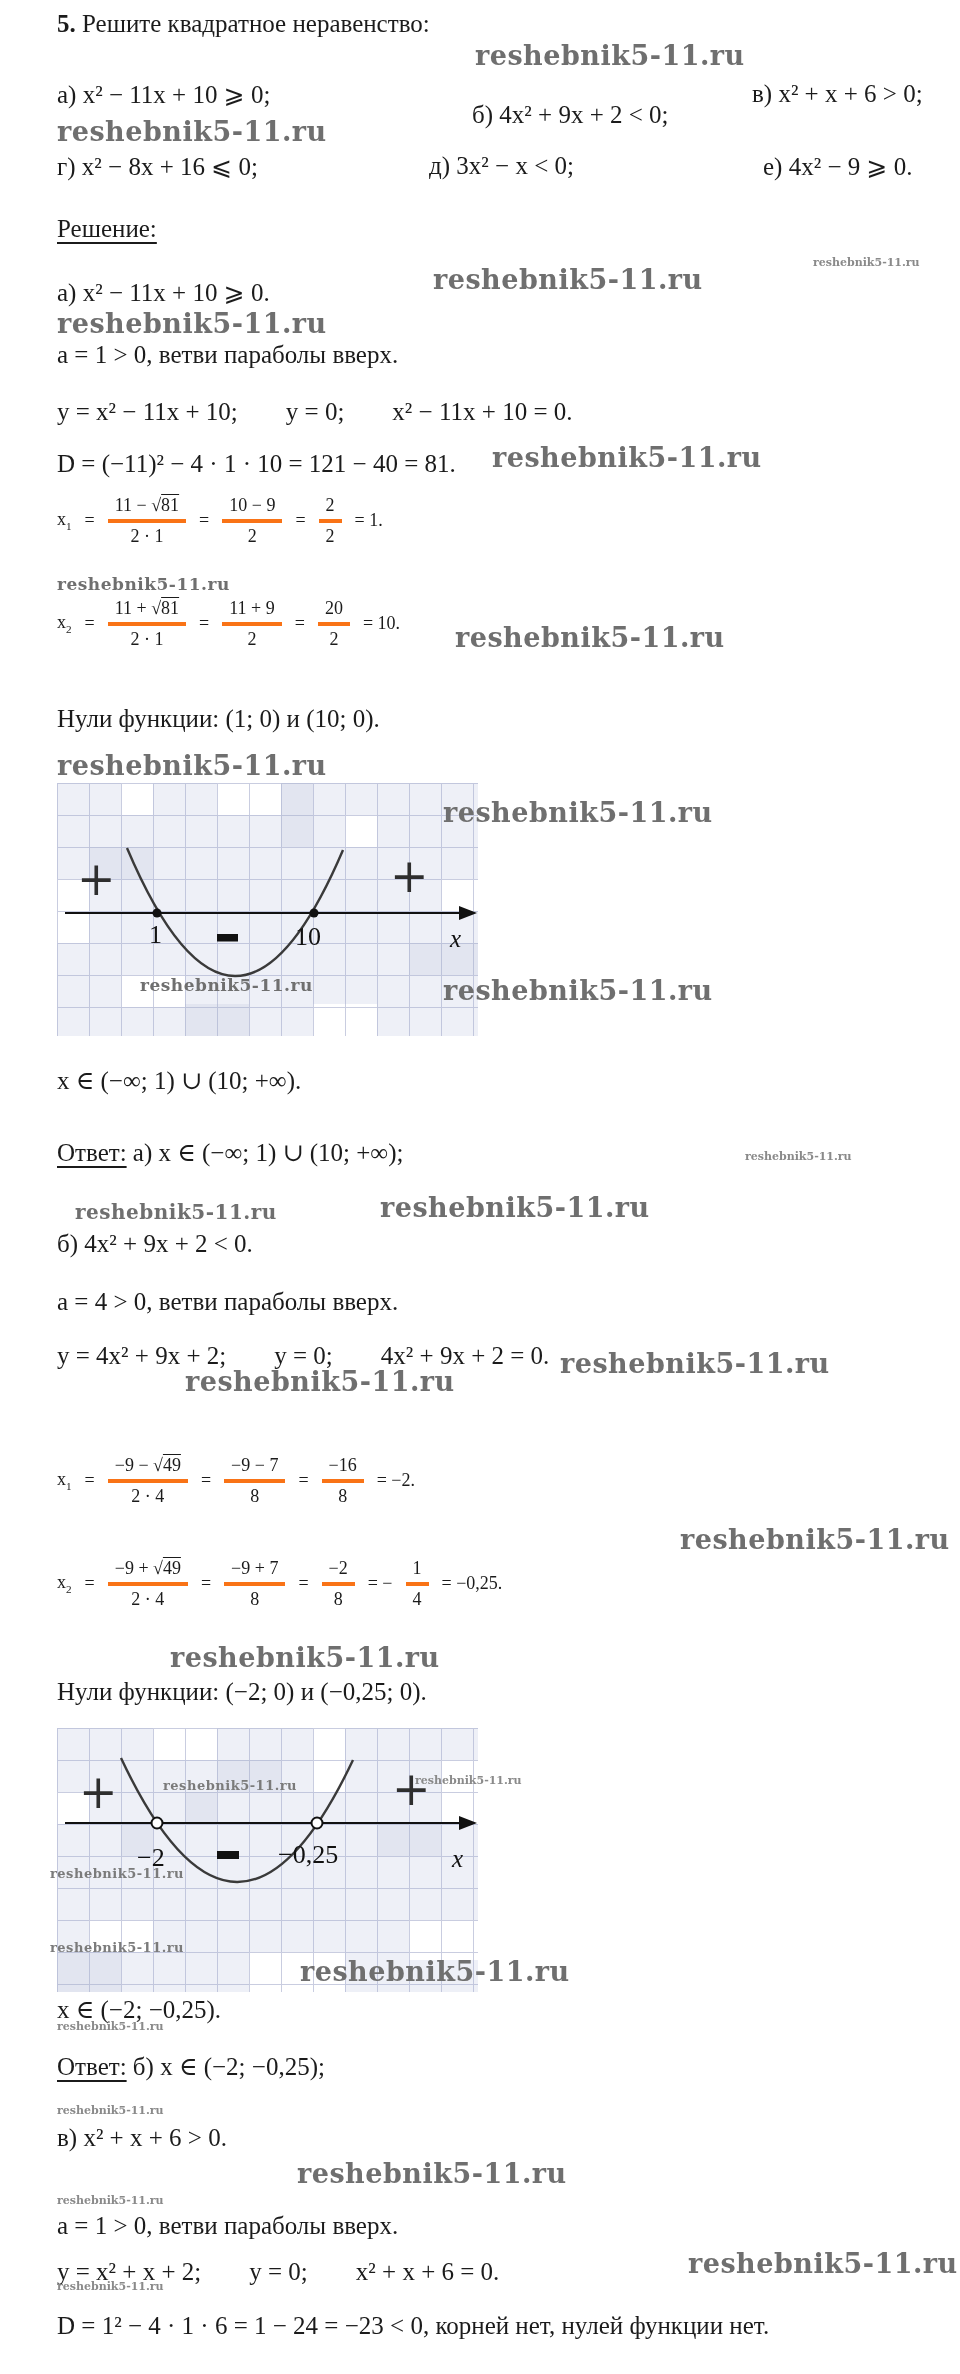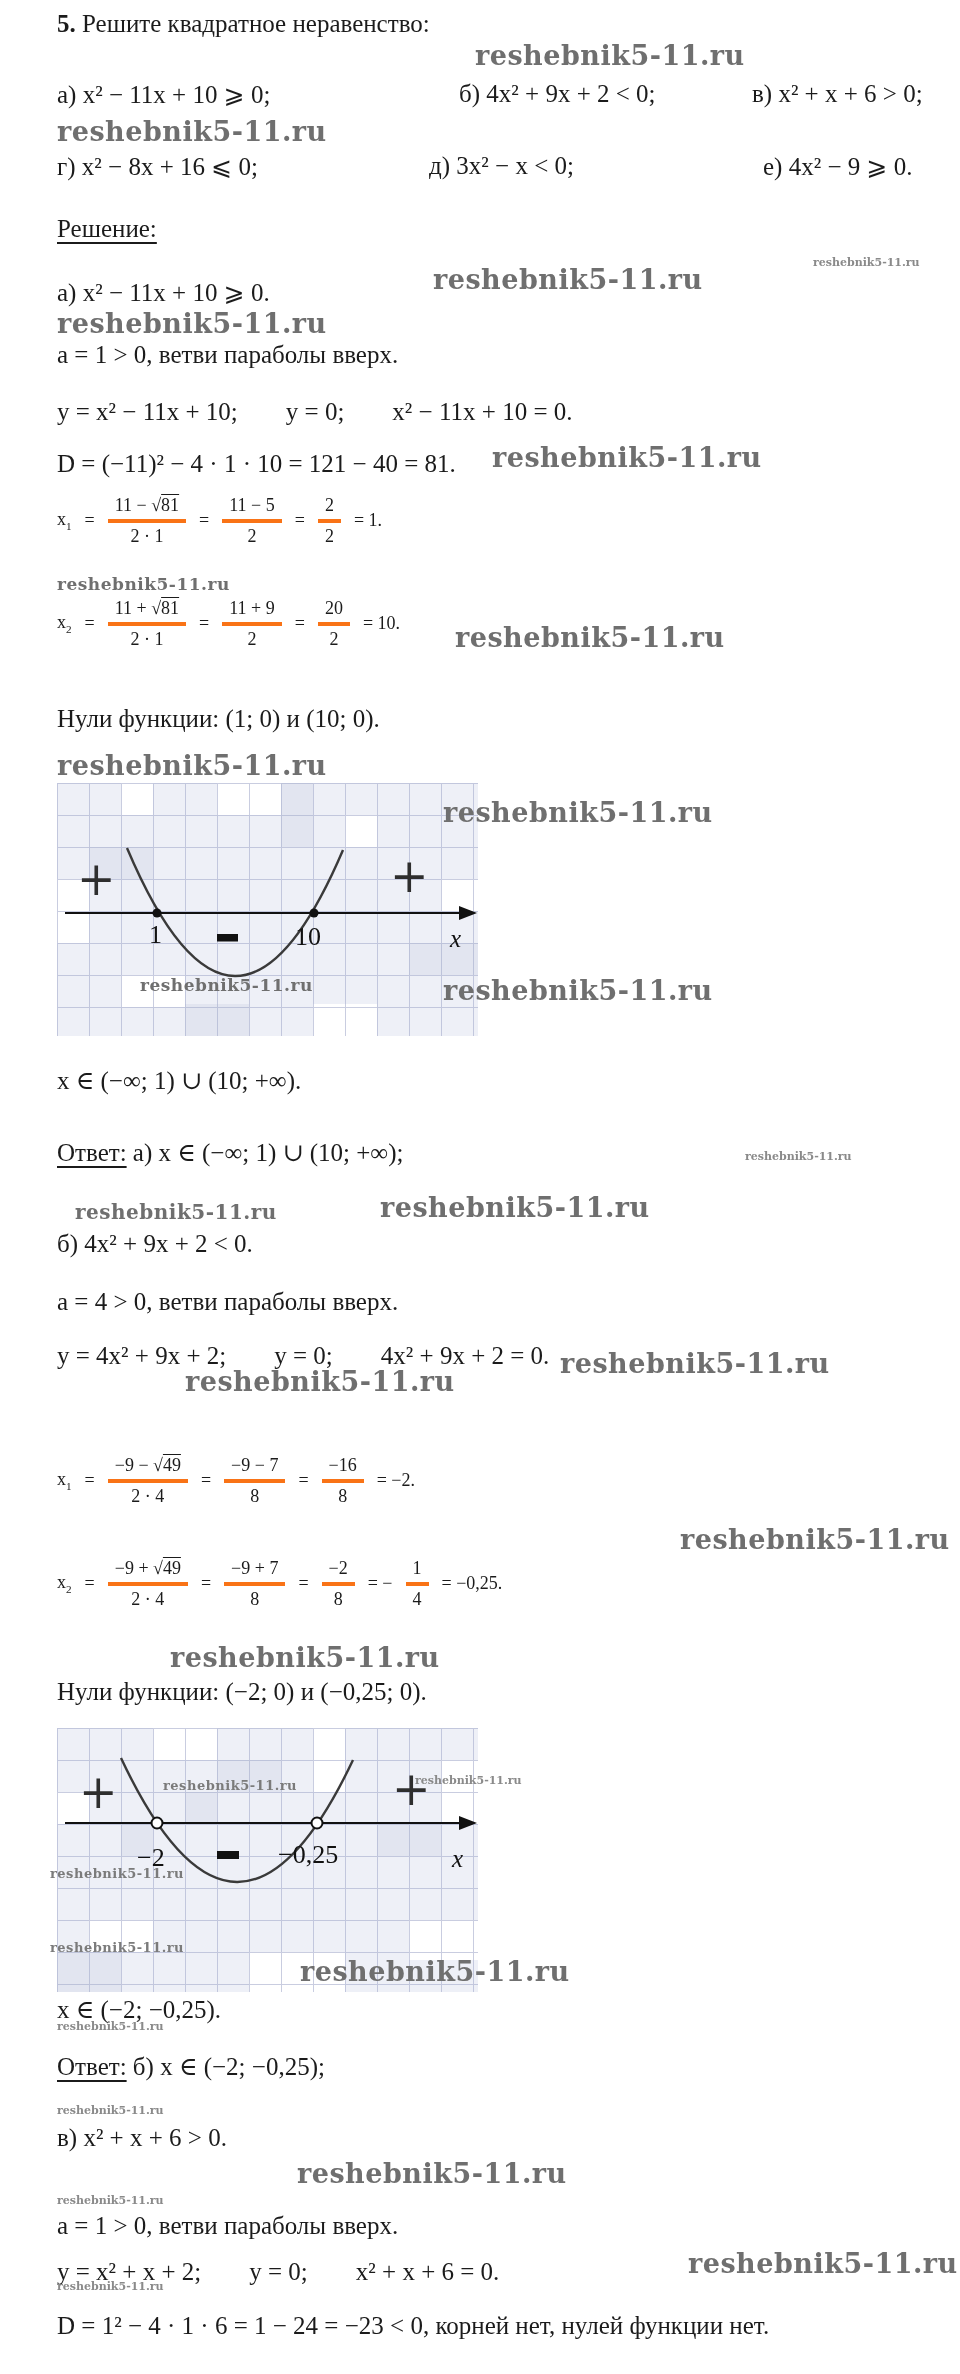--- a/index.html
+++ b/index.html
@@ -1,21 +1,21 @@
 <!DOCTYPE html>
 <html><head>
 <meta charset="utf-8">
 <style>
   html,body{margin:0;padding:0;background:#ffffff;}
   .page{position:relative;width:960px;height:2374px;background:#ffffff;overflow:hidden;
         font-family:"Liberation Serif","DejaVu Serif","DejaVu Sans",serif;color:#1b1b1b;}
   .line{position:absolute;left:57px;font-size:25px;white-space:nowrap;}
   .bold{font-weight:bold;}
   .ul{text-decoration:underline;text-underline-offset:5px;}
-  .col2{left:459px;} .col3{left:752px;} .col2b{left:429px;} .col3b{left:763px;}
+  .col2{left:472px;margin-top:21px;} .col3{left:752px;} .col2b{left:429px;} .col3b{left:763px;}
   .funcrow{display:flex;gap:48px;}
   .mrow{position:absolute;left:57px;display:flex;align-items:center;gap:13px;font-size:18px;}
   .mrow sub{font-size:0.62em;}
   .frac{display:inline-flex;flex-direction:column;align-items:center;line-height:1.15;}
   .frac .num{padding:0 7px 3px;border-bottom:4px solid #f97316;}
   .frac .den{padding-top:3px;}
   .rad{text-decoration:overline;}
   
   .wm{position:absolute;color:#6f6f6f;font-weight:bold;letter-spacing:.5px;white-space:nowrap;
       font-family:"DejaVu Serif",serif;z-index:6;}
@@ -74,21 +74,21 @@
 
   <div class="mrow" style="top:495px;">
       <span class="fx">x<sub>1</sub></span>
       <span class="fe">=</span>
       <span class="frac">
         <span class="num">11 − √<span class="rad">81</span></span>
         <span class="den">2 · 1</span>
       </span>
       <span class="fe">=</span>
       <span class="frac">
-        <span class="num">11 − 5</span>
+        <span class="num">10 − 9</span>
         <span class="den">2</span>
       </span>
       <span class="fe">=</span>
       <span class="frac">
         <span class="num">2</span>
         <span class="den">2</span>
       </span>
       <span class="fe">= 1.</span>
     </div>
   <div class="mrow" style="top:598px;">

